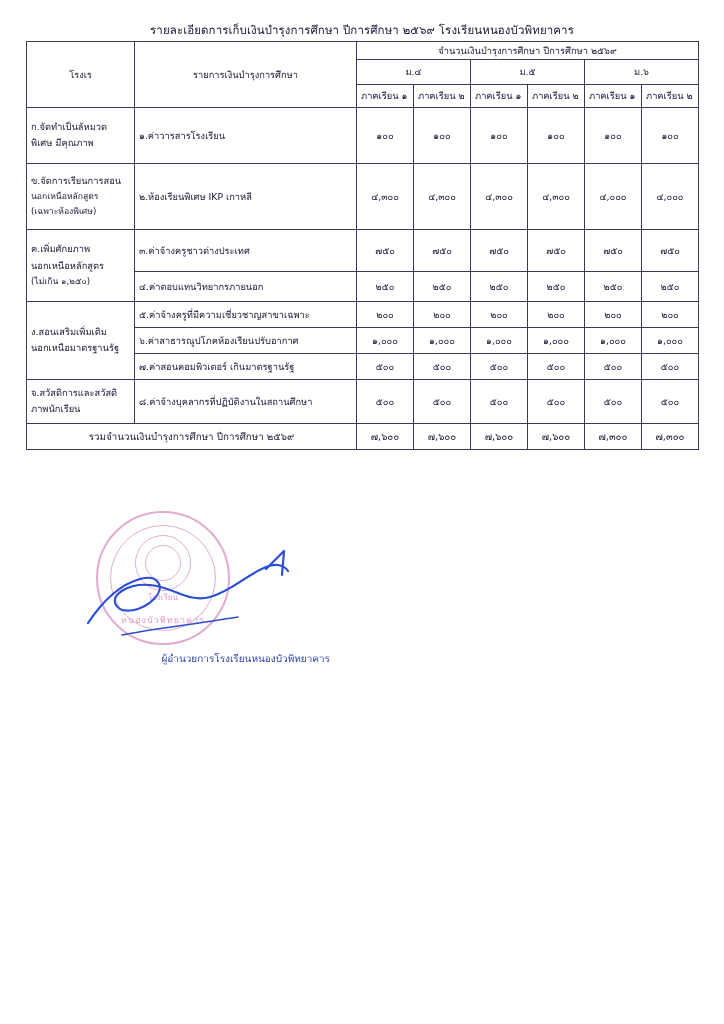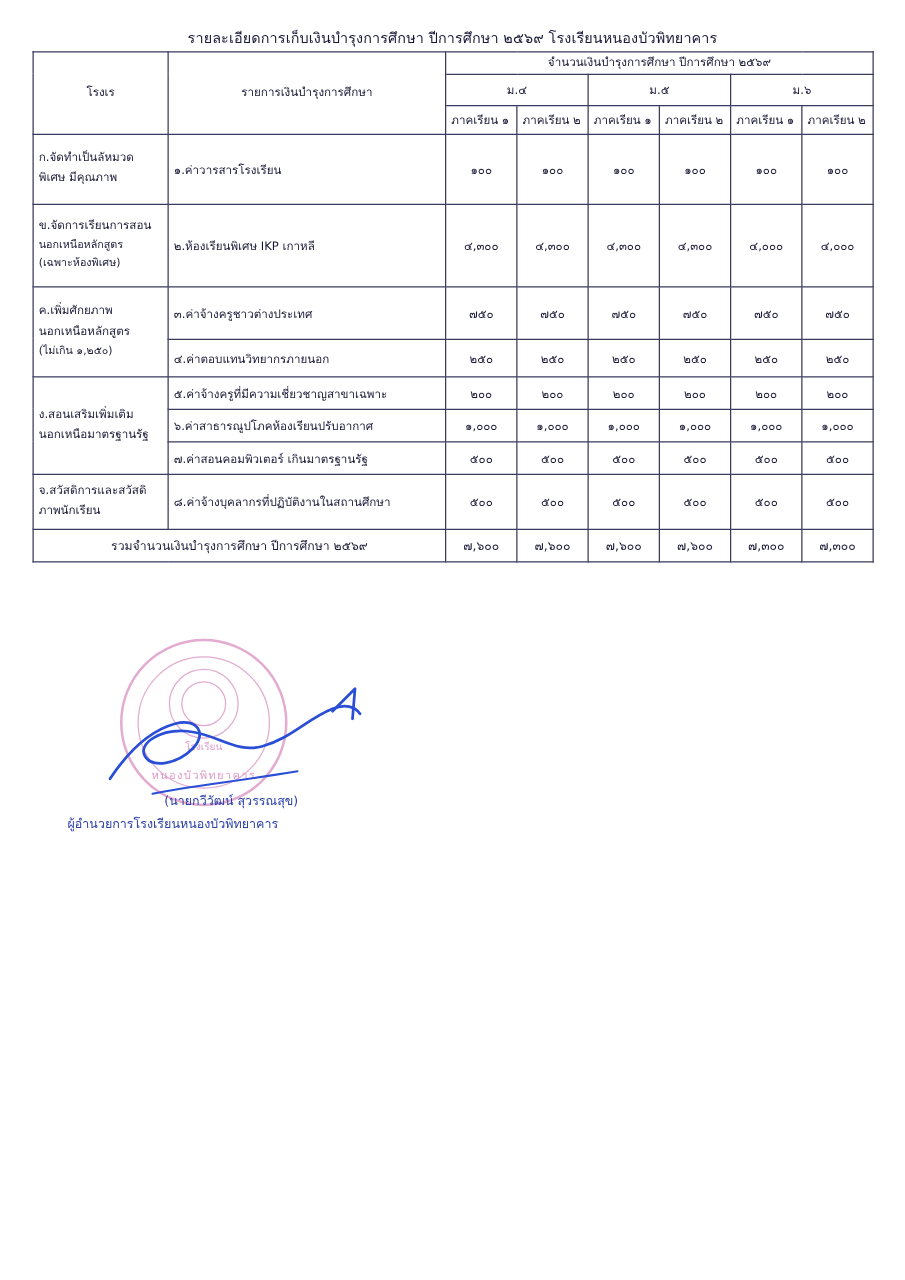--- a/index.html
+++ b/index.html
@@ -172,24 +172,24 @@
     position: absolute;
     left: 0;
     top: 128px;
     width: 290px;
     text-align: center;
     font-size: 10px;
     color: #2a3fa8;
   }
   .sig-role {
     position: absolute;
-    left: 14px;
+    left: 0;
     top: 146px;
     width: 290px;
-    text-align: left;
+    text-align: right;
     font-size: 10px;
     color: #2a3fa8;
   }
 </style>
 </head>
 <body>
 
 <div class="page">
 
   <div class="doc-title">รายละเอียดการเก็บเงินบำรุงการศึกษา ปีการศึกษา ๒๕๖๙ โรงเรียนหนองบัวพิทยาคาร</div>
@@ -345,17 +345,16 @@
       <div class="stamp-text2">โรงเรียน</div>
       <div class="stamp-text">หนองบัวพิทยาคาร</div>
     </div>
 
     <svg class="sig-svg" width="260" height="110" viewBox="0 0 260 110">
       <path d="M18 78 C30 60, 48 40, 70 34 C88 29, 96 42, 84 54 C72 66, 52 70, 46 60 C40 50, 58 38, 80 40 C104 42, 118 58, 140 52 C162 46, 176 30, 196 22 C206 18, 214 20, 218 26" fill="none" stroke="#2a4fd6" stroke-width="2.2" stroke-linecap="round"></path>
       <path d="M196 24 L214 6 L212 30" fill="none" stroke="#2a4fd6" stroke-width="2.2" stroke-linecap="round" stroke-linejoin="round"></path>
       <path d="M52 90 C80 84, 120 80, 168 72" fill="none" stroke="#2a4fd6" stroke-width="1.6" stroke-linecap="round"></path>
     </svg>
 
-    <div class="sig-name">(นายกวีวัฒน์ สุวรรณสุข)</div>
     <div class="sig-role">ผู้อำนวยการโรงเรียนหนองบัวพิทยาคาร</div>
   </div>
 
 </div>
 
 </body></html>

